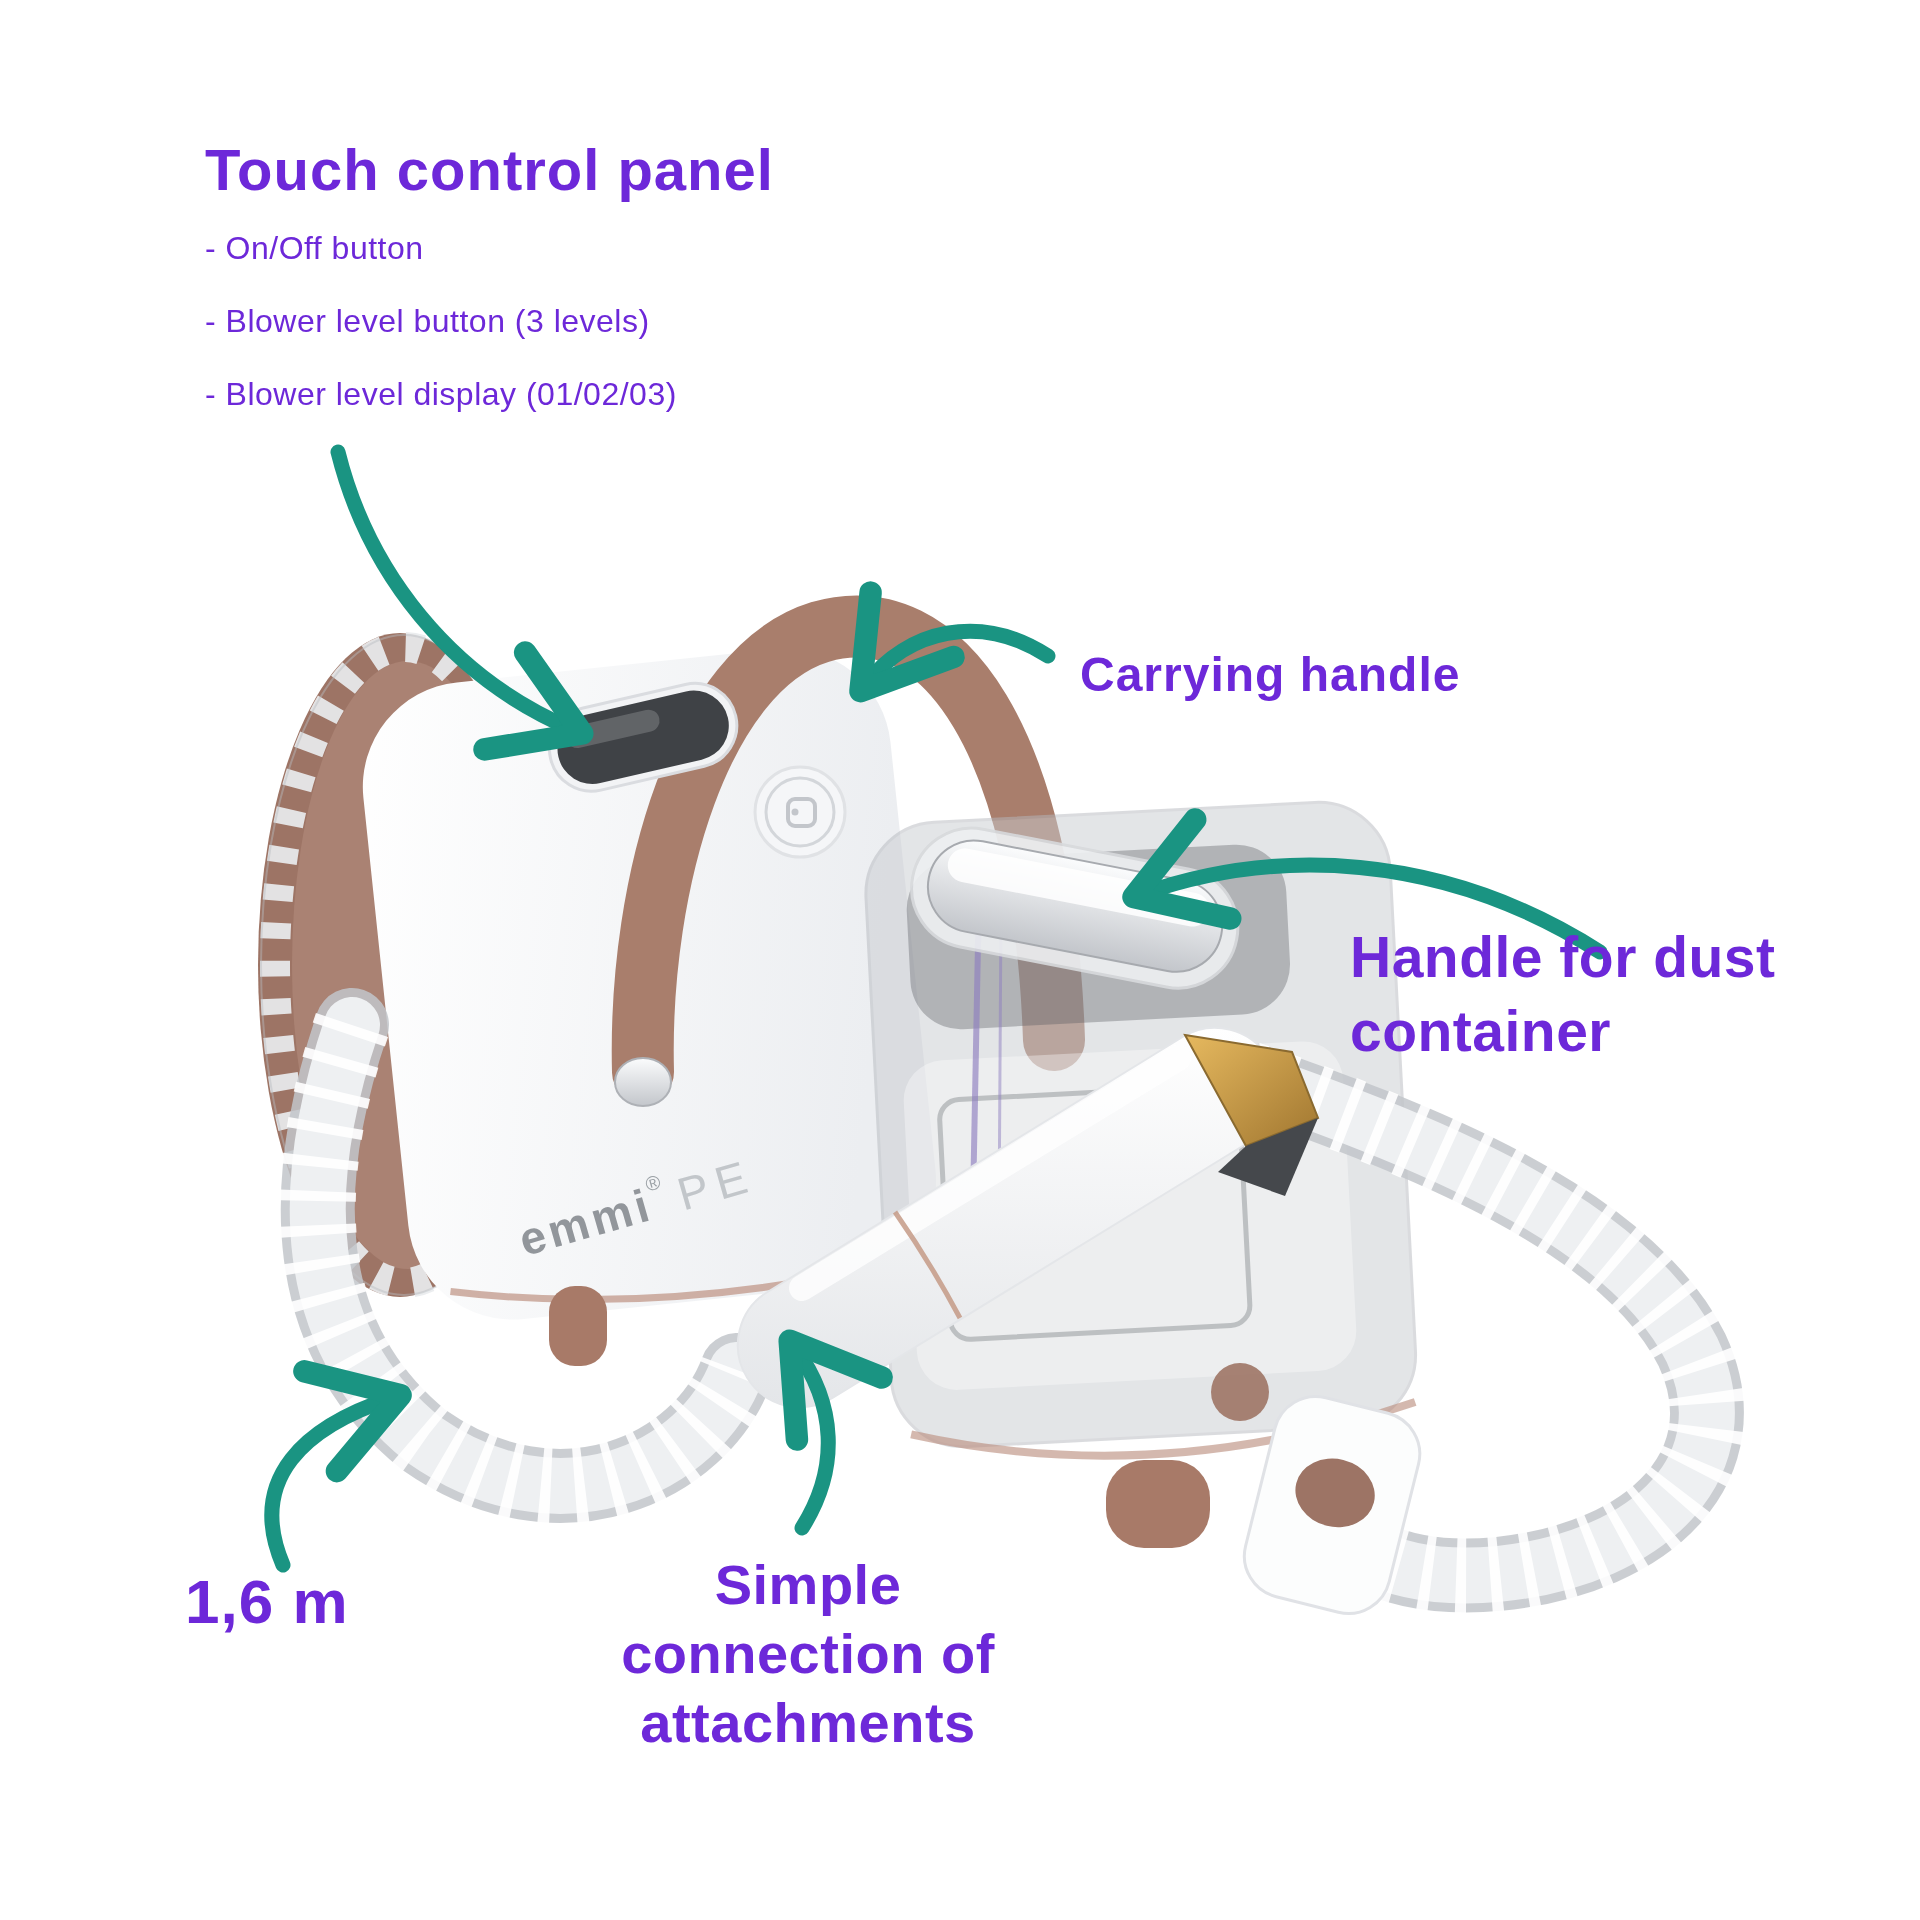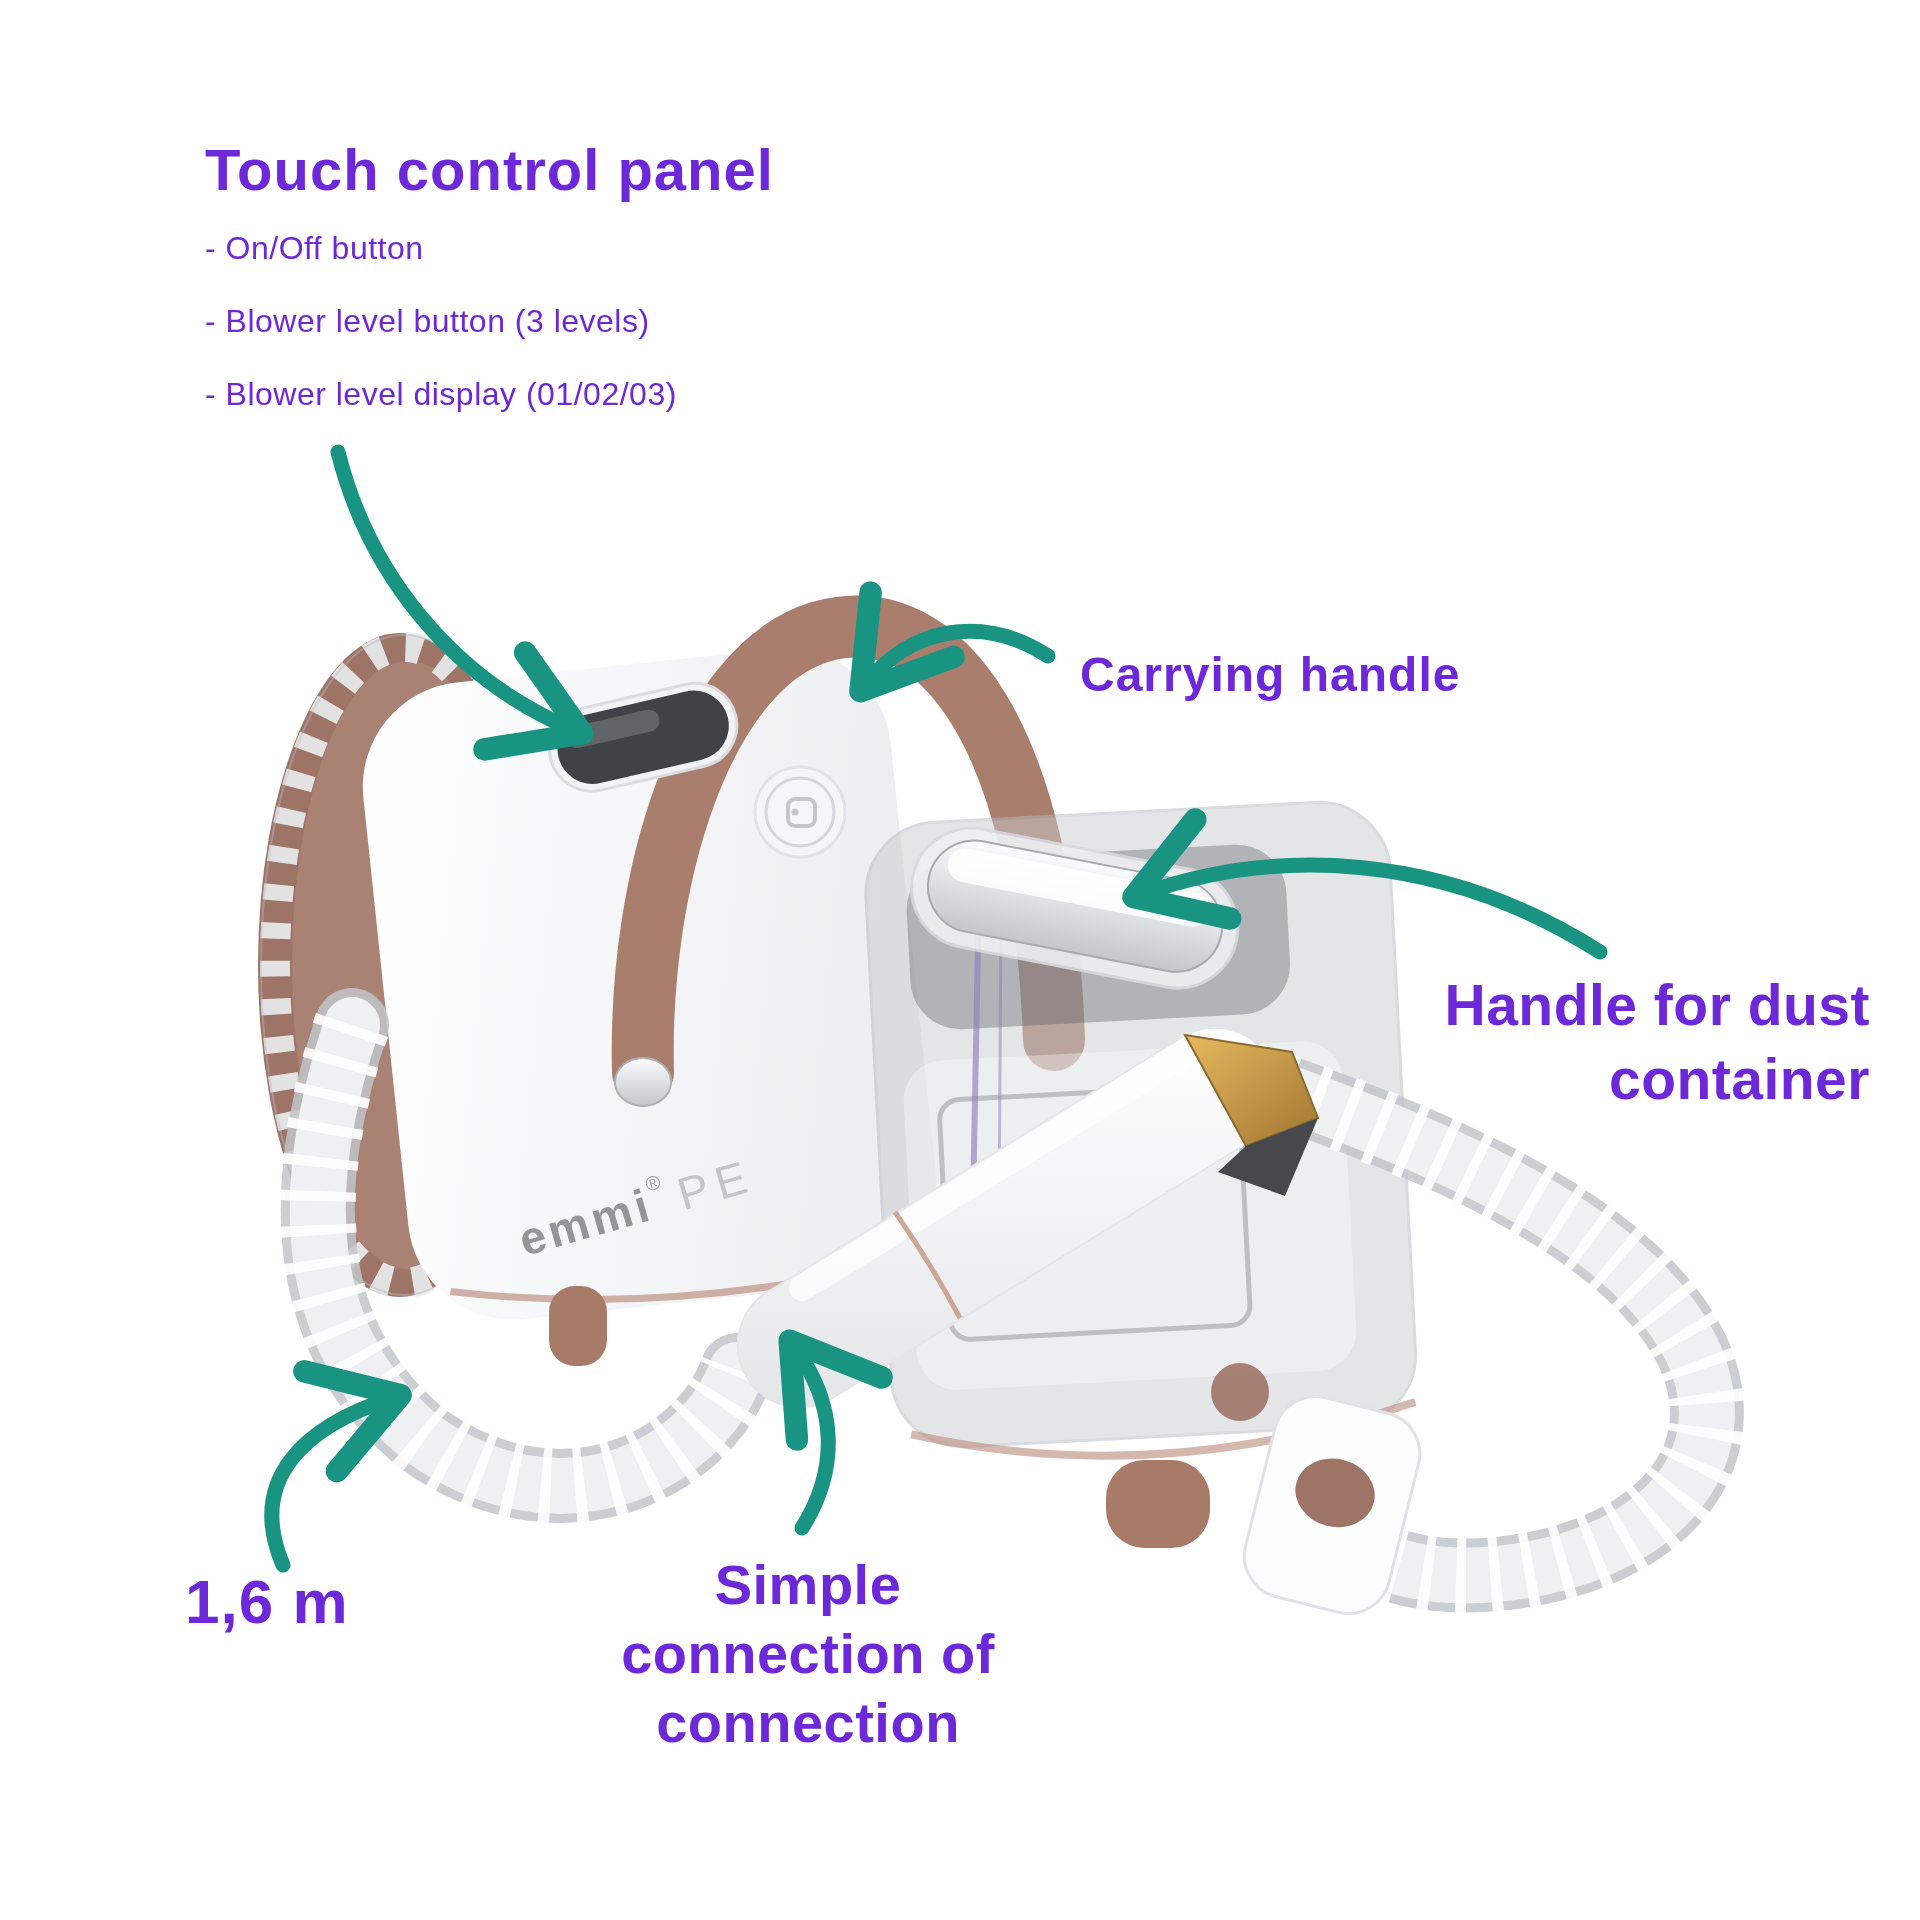--- a/index.html
+++ b/index.html
@@ -4,21 +4,21 @@
 <style>
   html,body{margin:0;padding:0;background:#ffffff;}
   body{width:1920px;height:1920px;position:relative;font-family:"Liberation Sans",sans-serif;}
   .stage{position:absolute;inset:0;width:1920px;height:1920px;background:#ffffff;overflow:hidden;}
   .svg-layer{position:absolute;left:0;top:0;}
   .label{position:absolute;color:#6d28d9;}
   .label.bold{font-weight:700;}
   .tp-title{left:205px;top:136px;font-size:58px;font-weight:700;letter-spacing:1px;}
   .tp-list{left:205px;top:212px;font-size:32px;font-weight:400;line-height:73px;letter-spacing:0.5px;}
   .carrying{left:1080px;top:634px;font-size:48px;font-weight:700;letter-spacing:1px;margin-top:13px;}
-  .dust{left:1350px;top:968px;width:520px;text-align:right;font-size:57px;font-weight:700;line-height:74px;letter-spacing:0.5px;}
+  .dust{left:1350px;top:920px;width:520px;text-align:left;font-size:57px;font-weight:700;line-height:74px;letter-spacing:0.5px;}
   .hoselen{left:185px;top:1566px;font-size:62px;font-weight:700;letter-spacing:1px;text-align:right;}
   .connect{left:552px;top:1550px;width:512px;text-align:center;font-size:56px;font-weight:700;line-height:69px;letter-spacing:0.5px;}
   .brand{position:absolute;left:512px;top:1212px;transform:rotate(-16deg);transform-origin:left top;
          font-size:46px;font-weight:700;color:#949930;color:#92969b;letter-spacing:4px;white-space:nowrap;}
   .brand .reg{font-size:20px;vertical-align:28px;font-weight:400;color:#9aa0a5;}
   .brand .model{font-weight:400;color:#c2c6ca;letter-spacing:8px;margin-left:10px;}
 </style>
 </head>
 <body>
 
@@ -149,16 +149,16 @@
   <div class="label bold dust">
     <div>Handle for dust</div>
     <div>container</div>
   </div>
 
   <div class="label bold hoselen">1,6 m</div>
 
   <div class="label bold connect">
     <div>Simple</div>
     <div>connection of</div>
-    <div>connection</div>
+    <div>attachments</div>
   </div>
 
 </div>
 
 </body></html>

